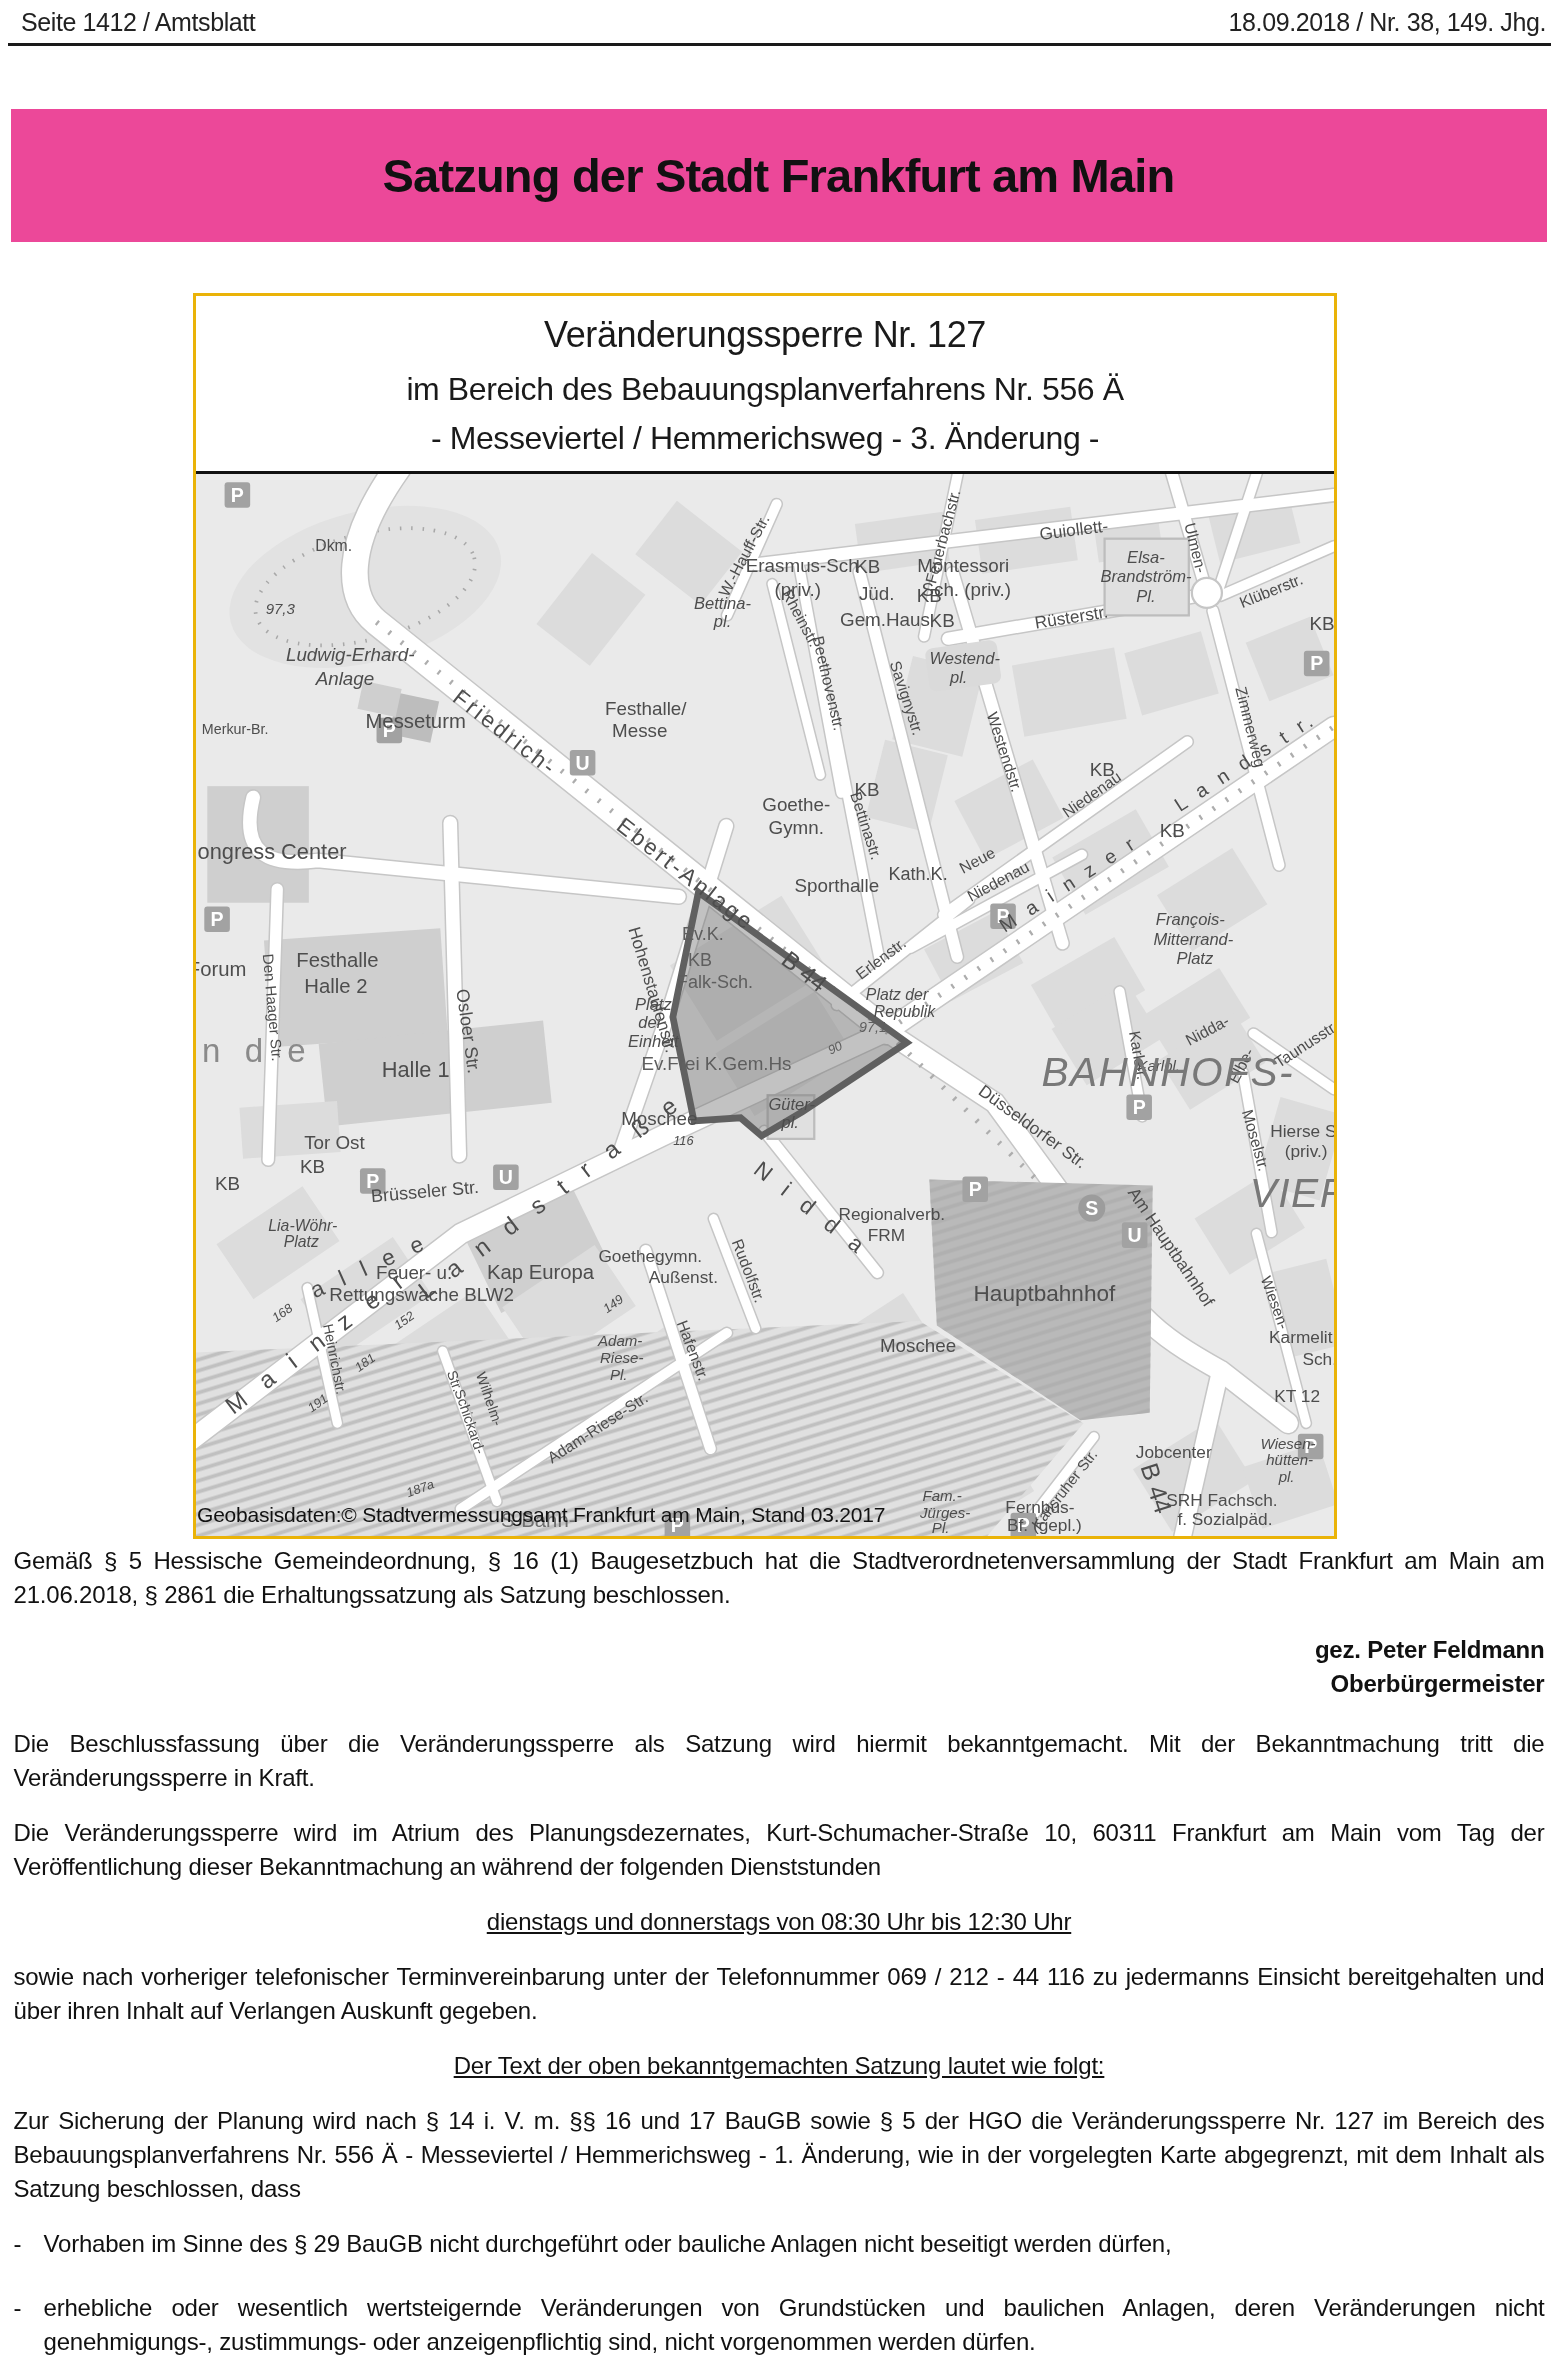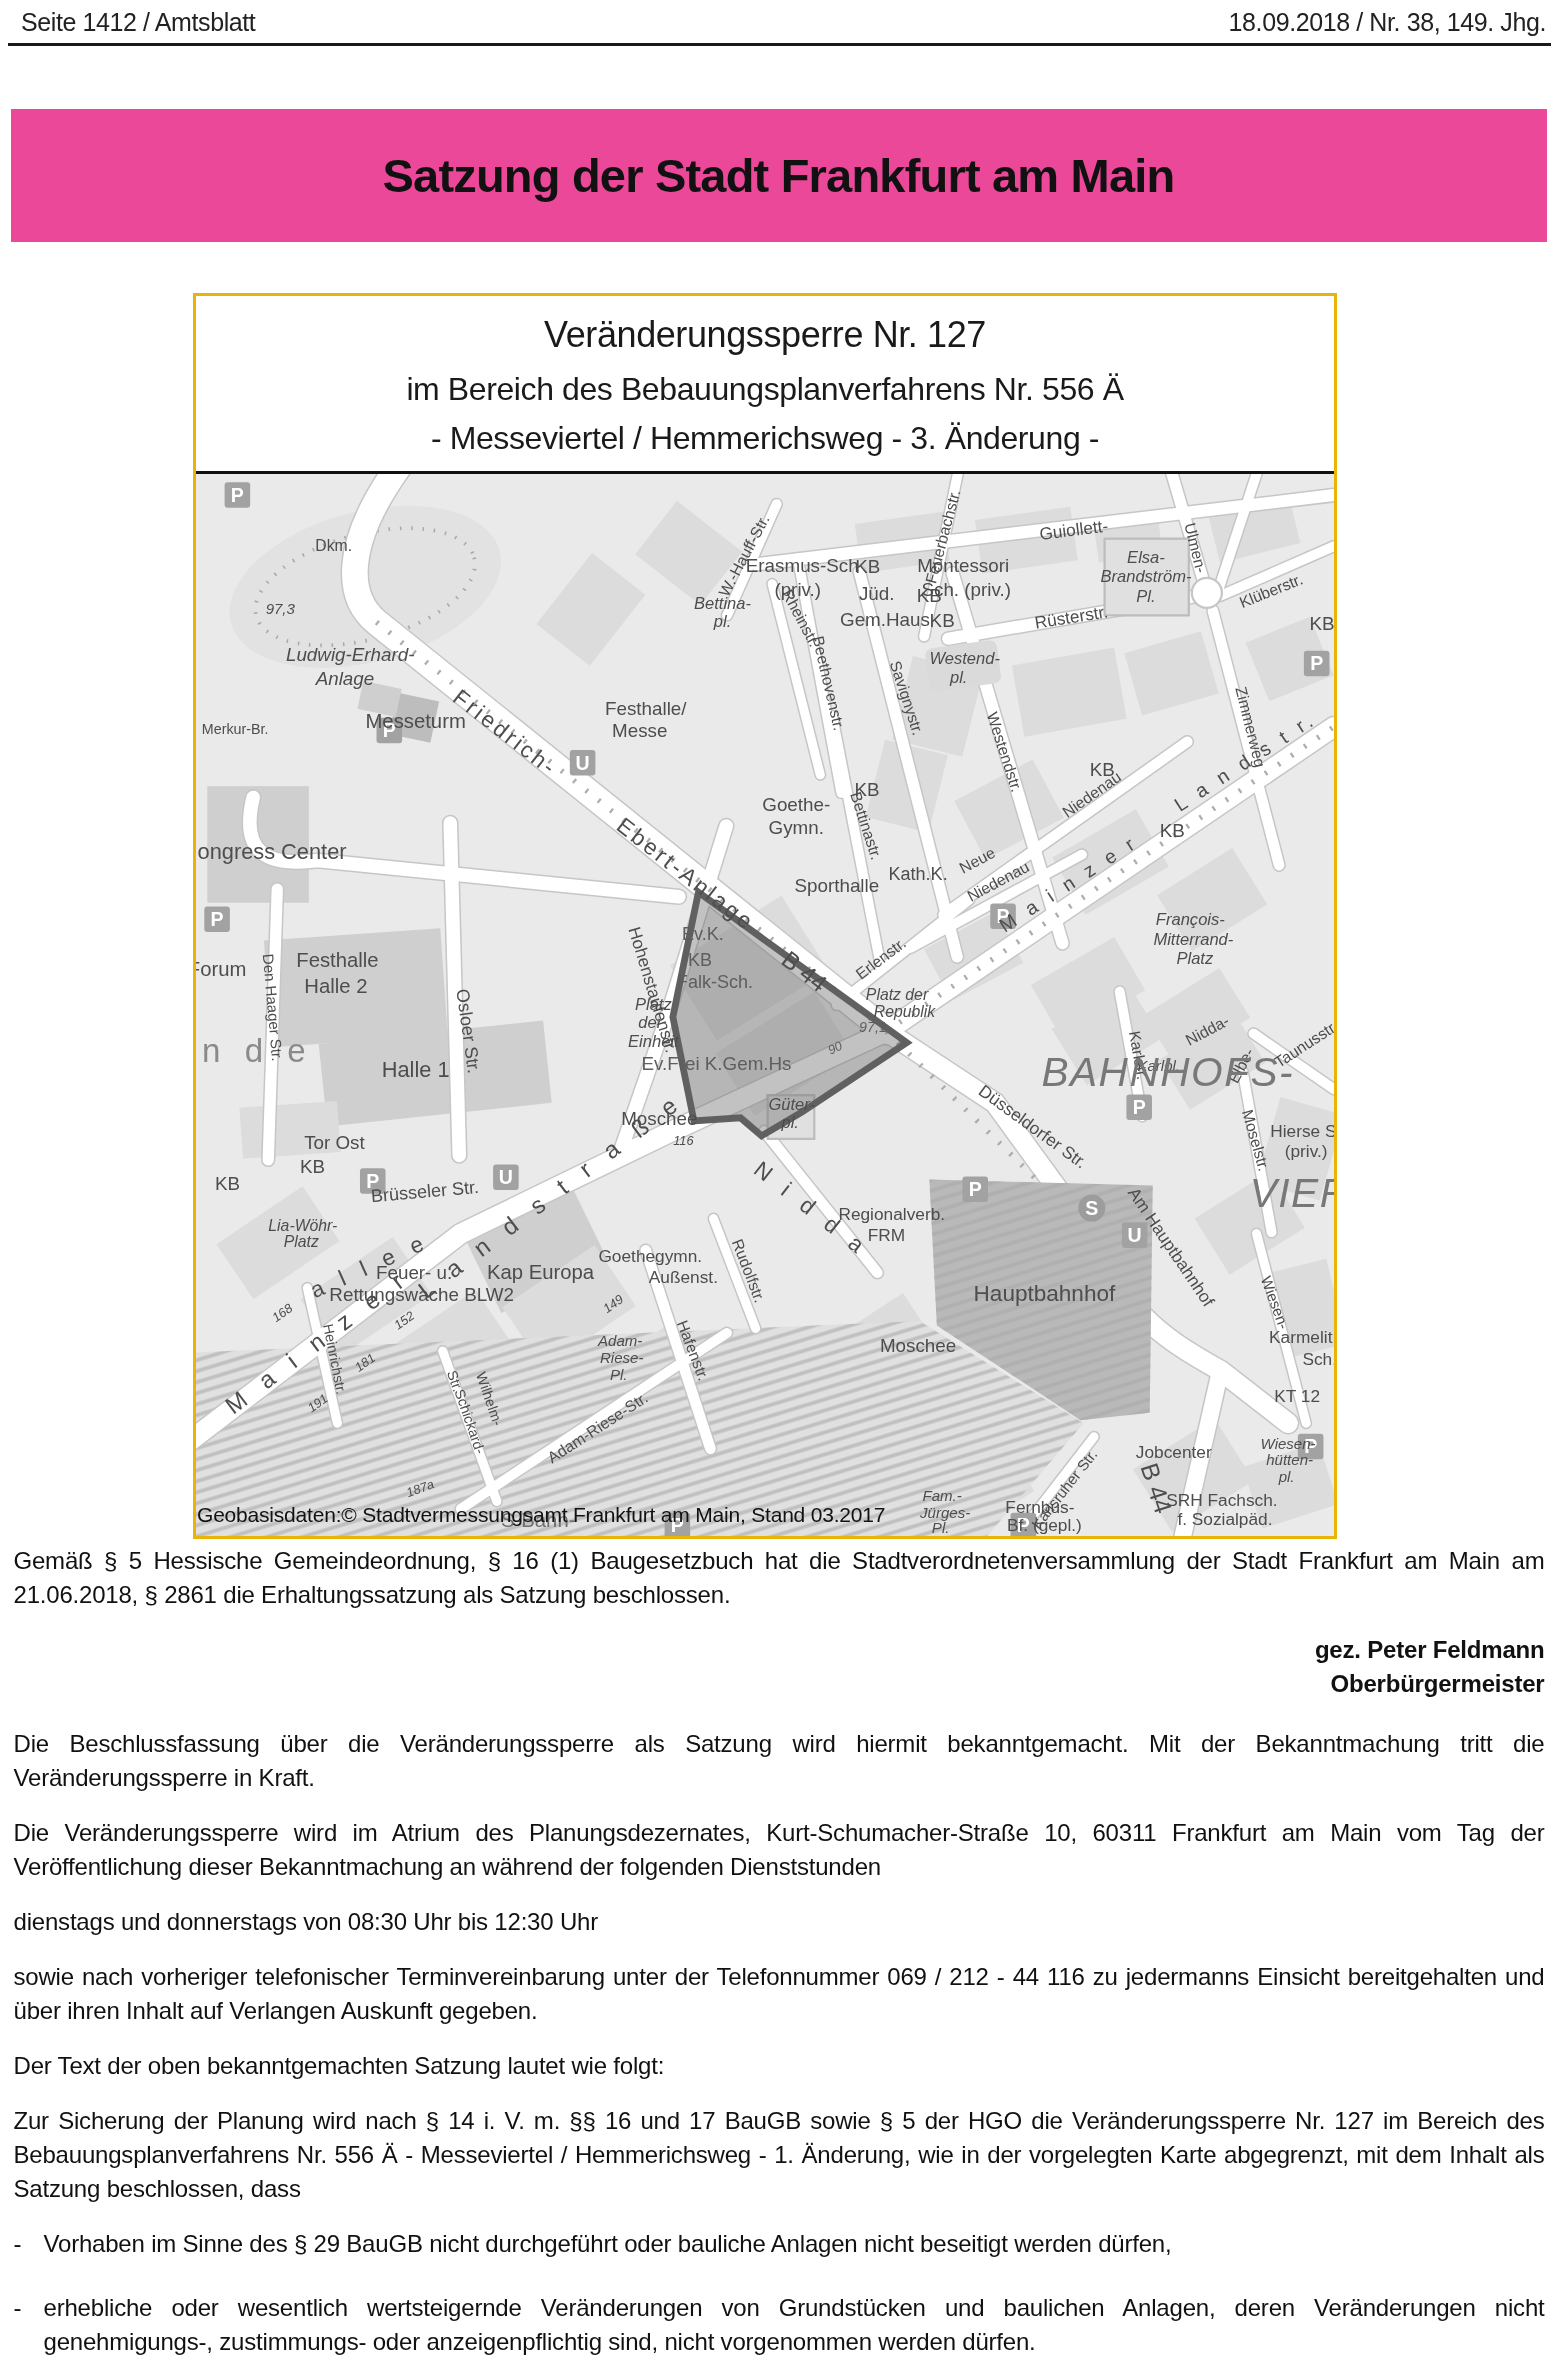--- a/index.html
+++ b/index.html
@@ -17,21 +17,21 @@
   .mt1{font-size:36px;letter-spacing:-0.4px;margin-bottom:15px;}
   .mt2{font-size:32px;letter-spacing:-0.4px;margin-bottom:12px;}
   .mt3{font-size:32px;letter-spacing:-0.4px;}
   .mapwrap{position:relative;width:100%;height:1062px;overflow:hidden;background:#eaeaea;}
   .mapwrap svg{position:absolute;left:0;top:0;}
   svg text{font-family:"Liberation Sans",sans-serif;}
   .caption{position:absolute;left:197px;top:1503px;font-size:21px;letter-spacing:-0.2px;color:#111;}
   .bodytext{position:absolute;left:13.5px;top:1544px;width:1531px;font-size:24px;
             line-height:34px;letter-spacing:-0.2px;color:#111;}
   .bodytext p{margin:0 0 21px;text-align:justify;}
-  .bodytext p.pleft{text-align:left;}
+  .bodytext p.pleft{text-align:center;text-decoration:underline;}
   .sig{text-align:right;font-weight:bold;margin:0 0 25.6px;}
   .bullet{display:flex;margin:0 0 30px;}
   .bullet .dash{width:30px;flex:none;}
   .bullet .btxt{flex:1;text-align:justify;}
 </style>
 </head>
 <body>
 
 <div class="hdr hdr-left">Seite 1412 / Amtsblatt</div>
 <div class="hdr hdr-right">18.09.2018 / Nr. 38, 149. Jhg.</div>

